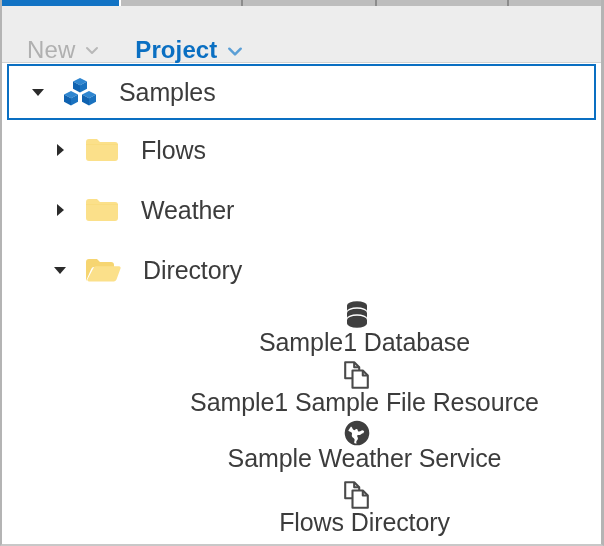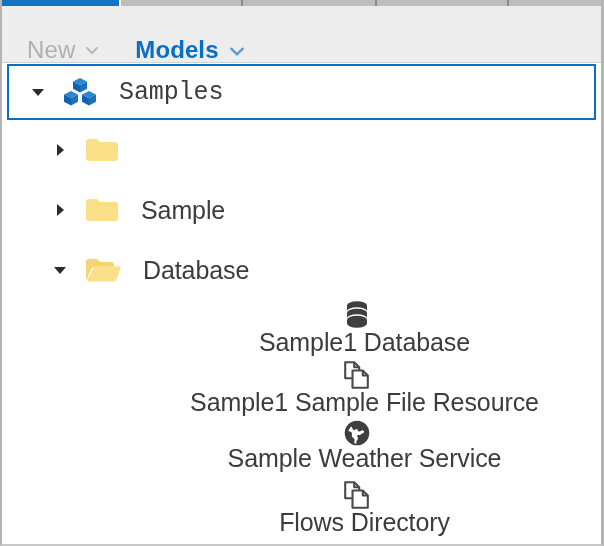--- a/index.html
+++ b/index.html
@@ -135,21 +135,21 @@
 
   .icon {
     flex: 0 0 auto;
     display: flex;
     align-items: center;
     justify-content: center;
   }
   .icon svg { display: block; }
 
   
-  .ind-root   { padding-left: 18px; font-family: Liberation Mono, monospace; }
+  .ind-root   { padding-left: 18px; }
   .ind-1      { padding-left: 47px; }
   .ind-2      { padding-left: 110px; flex-direction: column; }
 
   .gap-root .icon  { margin-left: 14px; }
   .gap-root .rowlabel { margin-left: 22px; }
 
   .gap-1 .icon { margin-left: 14px; }
   .gap-1 .rowlabel { margin-left: 22px; }
 
   .gap-2 .rowlabel { margin-left: 16px; }
@@ -173,21 +173,21 @@
       <span class="label">New</span>
       <span class="caret">
         <svg width="14" height="14" viewBox="0 0 14 14">
           <path d="M2 5 L7 10 L12 5" fill="none" stroke="#b8b8b8" stroke-width="2" stroke-linecap="round" stroke-linejoin="round"></path>
         </svg>
       </span>
     </div>
 
 
     <div class="menu-item active">
-      <span class="label">Models</span>
+      <span class="label">Project</span>
       <span class="caret">
         <svg width="16" height="16" viewBox="0 0 14 14">
           <path d="M2 5 L7 10 L12 5" fill="none" stroke="#5b9fd6" stroke-width="2.2" stroke-linecap="round" stroke-linejoin="round"></path>
         </svg>
       </span>
     </div>
 
   </div>
 
   <div class="tree">
@@ -228,50 +228,51 @@
         <svg width="20" height="20" viewBox="0 0 20 20">
           <path d="M7 4 L7 16 L14 10 Z" fill="#2b2b2b"></path>
         </svg>
       </span>
       <span class="icon">
         <svg width="34" height="28" viewBox="0 0 34 28">
           <path d="M1 6 a3 3 0 0 1 3 -3 h8 l3 3 h15 a3 3 0 0 1 3 3 v13 a3 3 0 0 1 -3 3 h-26 a3 3 0 0 1 -3 -3 z" fill="#fbe08a"></path>
           <path d="M1 8 h32 v1 h-32 z" fill="#f8d773" opacity="0.5"></path>
         </svg>
       </span>
+      <span class="rowlabel">Flows</span>
     </div>
 
     <div class="row ind-1 gap-1">
       <span class="twisty">
         <svg width="20" height="20" viewBox="0 0 20 20">
           <path d="M7 4 L7 16 L14 10 Z" fill="#2b2b2b"></path>
         </svg>
       </span>
       <span class="icon">
         <svg width="34" height="28" viewBox="0 0 34 28">
           <path d="M1 6 a3 3 0 0 1 3 -3 h8 l3 3 h15 a3 3 0 0 1 3 3 v13 a3 3 0 0 1 -3 3 h-26 a3 3 0 0 1 -3 -3 z" fill="#fbe08a"></path>
           <path d="M1 8 h32 v1 h-32 z" fill="#f8d773" opacity="0.5"></path>
         </svg>
       </span>
-      <span class="rowlabel">Sample</span>
+      <span class="rowlabel">Weather</span>
     </div>
 
     <div class="row ind-1 gap-1">
       <span class="twisty">
         <svg width="20" height="20" viewBox="0 0 20 20">
           <path d="M4 7 L16 7 L10 14 Z" fill="#2b2b2b"></path>
         </svg>
       </span>
       <span class="icon">
         <svg width="36" height="28" viewBox="0 0 36 28">
           <path d="M1 6 a3 3 0 0 1 3 -3 h8 l3 3 h11 a3 3 0 0 1 3 3 v2 h-20 a3 3 0 0 0 -2.8 2 l-5.2 12 v-19 z" fill="#f6d571"></path>
           <path d="M8.5 12 a2.6 2.6 0 0 1 2.5 -1.8 h23 a1.6 1.6 0 0 1 1.5 2.2 l-4 11.2 a2.6 2.6 0 0 1 -2.5 1.8 h-25 a1.6 1.6 0 0 1 -1.5 -2.2 z" fill="#fbe08a"></path>
         </svg>
       </span>
-      <span class="rowlabel">Database</span>
+      <span class="rowlabel">Directory</span>
     </div>
 
     <div class="row ind-2 gap-2">
       <span class="icon">
         <svg width="26" height="30" viewBox="0 0 26 30">
           <ellipse cx="13" cy="5.5" rx="10" ry="4.2" fill="#3f3f3f"></ellipse>
           <path d="M3 5.5 v4.2 a10 4.2 0 0 0 20 0 v-4.2 z" fill="#3f3f3f"></path>
           <ellipse cx="13" cy="11.5" rx="10" ry="4.2" fill="#ffffff"></ellipse>
           <ellipse cx="13" cy="13" rx="10" ry="4.2" fill="#3f3f3f"></ellipse>
           <path d="M3 13 v3.4 a10 4.2 0 0 0 20 0 v-3.4 z" fill="#3f3f3f"></path>

